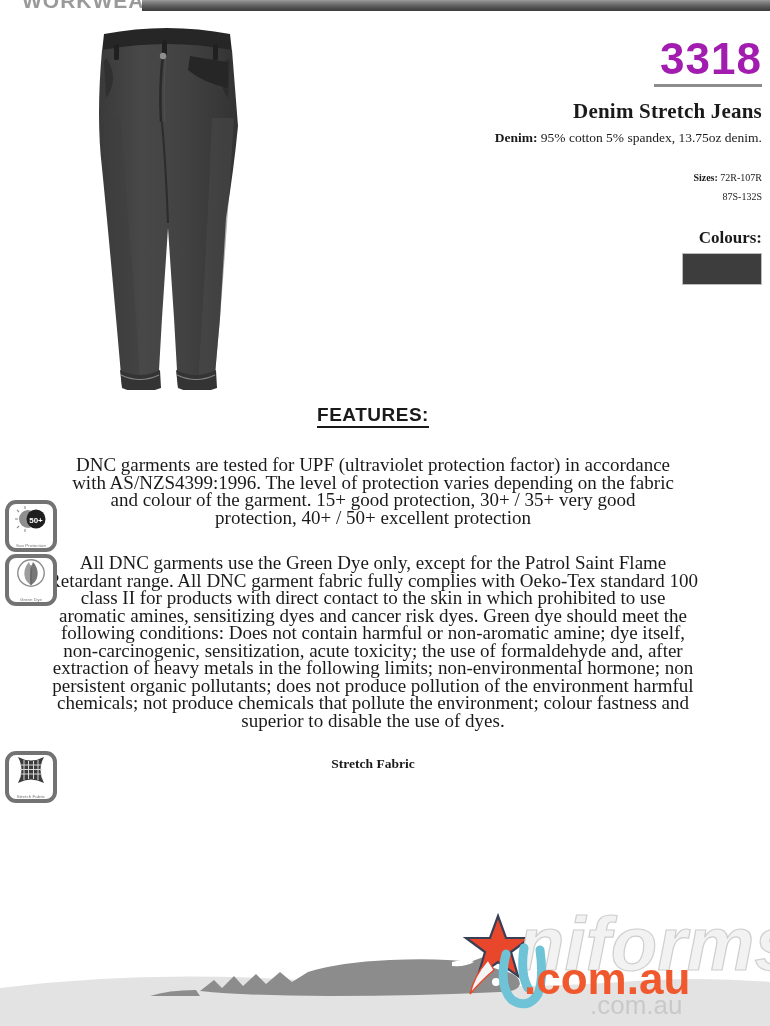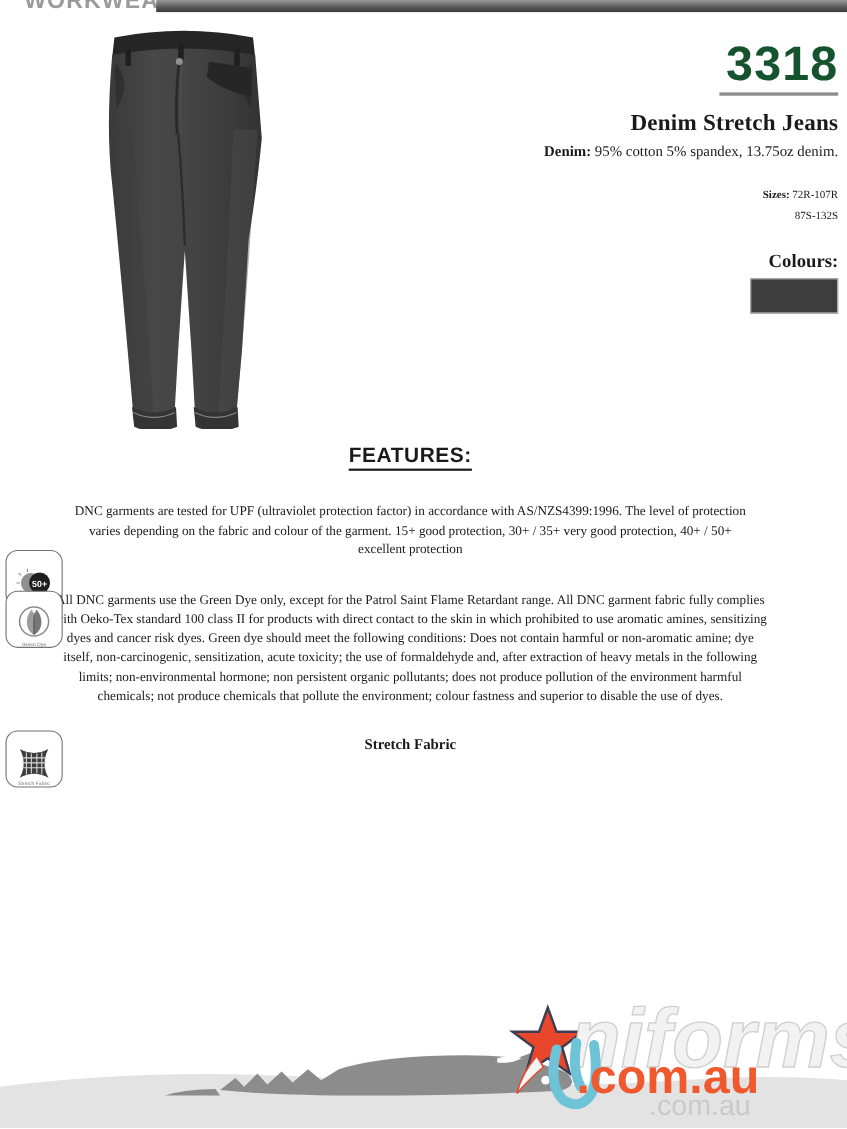--- a/index.html
+++ b/index.html
@@ -51,21 +51,21 @@
   .info-col {
     position: absolute;
     right: 8px; top: 36px;
     width: 430px;
     text-align: right;
   }
   .style-code {
     font-family: "Liberation Sans", sans-serif;
     font-size: 44px;
     font-weight: bold;
-    color: #14532d;
+    color: #a21caf;
     line-height: 46px;
     letter-spacing: 1px;
   }
   .style-code-rule {
     margin: 2px 0 0 auto;
     width: 108px;
     height: 3px;
     background: #8c8c8c;
   }
   .product-title {
@@ -127,38 +127,38 @@
     margin: 0 68px 0 68px;
     text-align: center;
   }
   .feature-title {
     font-size: 13.5px;
     font-weight: bold;
     line-height: 17px;
   }
   .feature-text {
     margin-top: 1px;
-    font-size: 12px;
+    font-size: 19px;
     line-height: 17.5px;
   }
   .feature--wide .feature-body { margin: 0 48px; }
 
   
   .icon-badge {
     position: absolute;
     left: 5px;
     width: 52px; height: 52px;
-    border: 1px solid #737373;
+    border: 4px solid #737373;
     border-radius: 11px;
     background: #ffffff;
     box-sizing: border-box;
     display: flex;
     flex-direction: column;
     align-items: center;
-    justify-content: flex-end;
+    justify-content: space-between;
   }
   .icon-badge .glyph { display: block; }
   .icon-badge .cap {
     font-family: "Liberation Sans", sans-serif;
     font-size: 4.4px;
     color: #6f6f6f;
     margin-top: 1px;
     letter-spacing: .1px;
     white-space: nowrap;
   }

